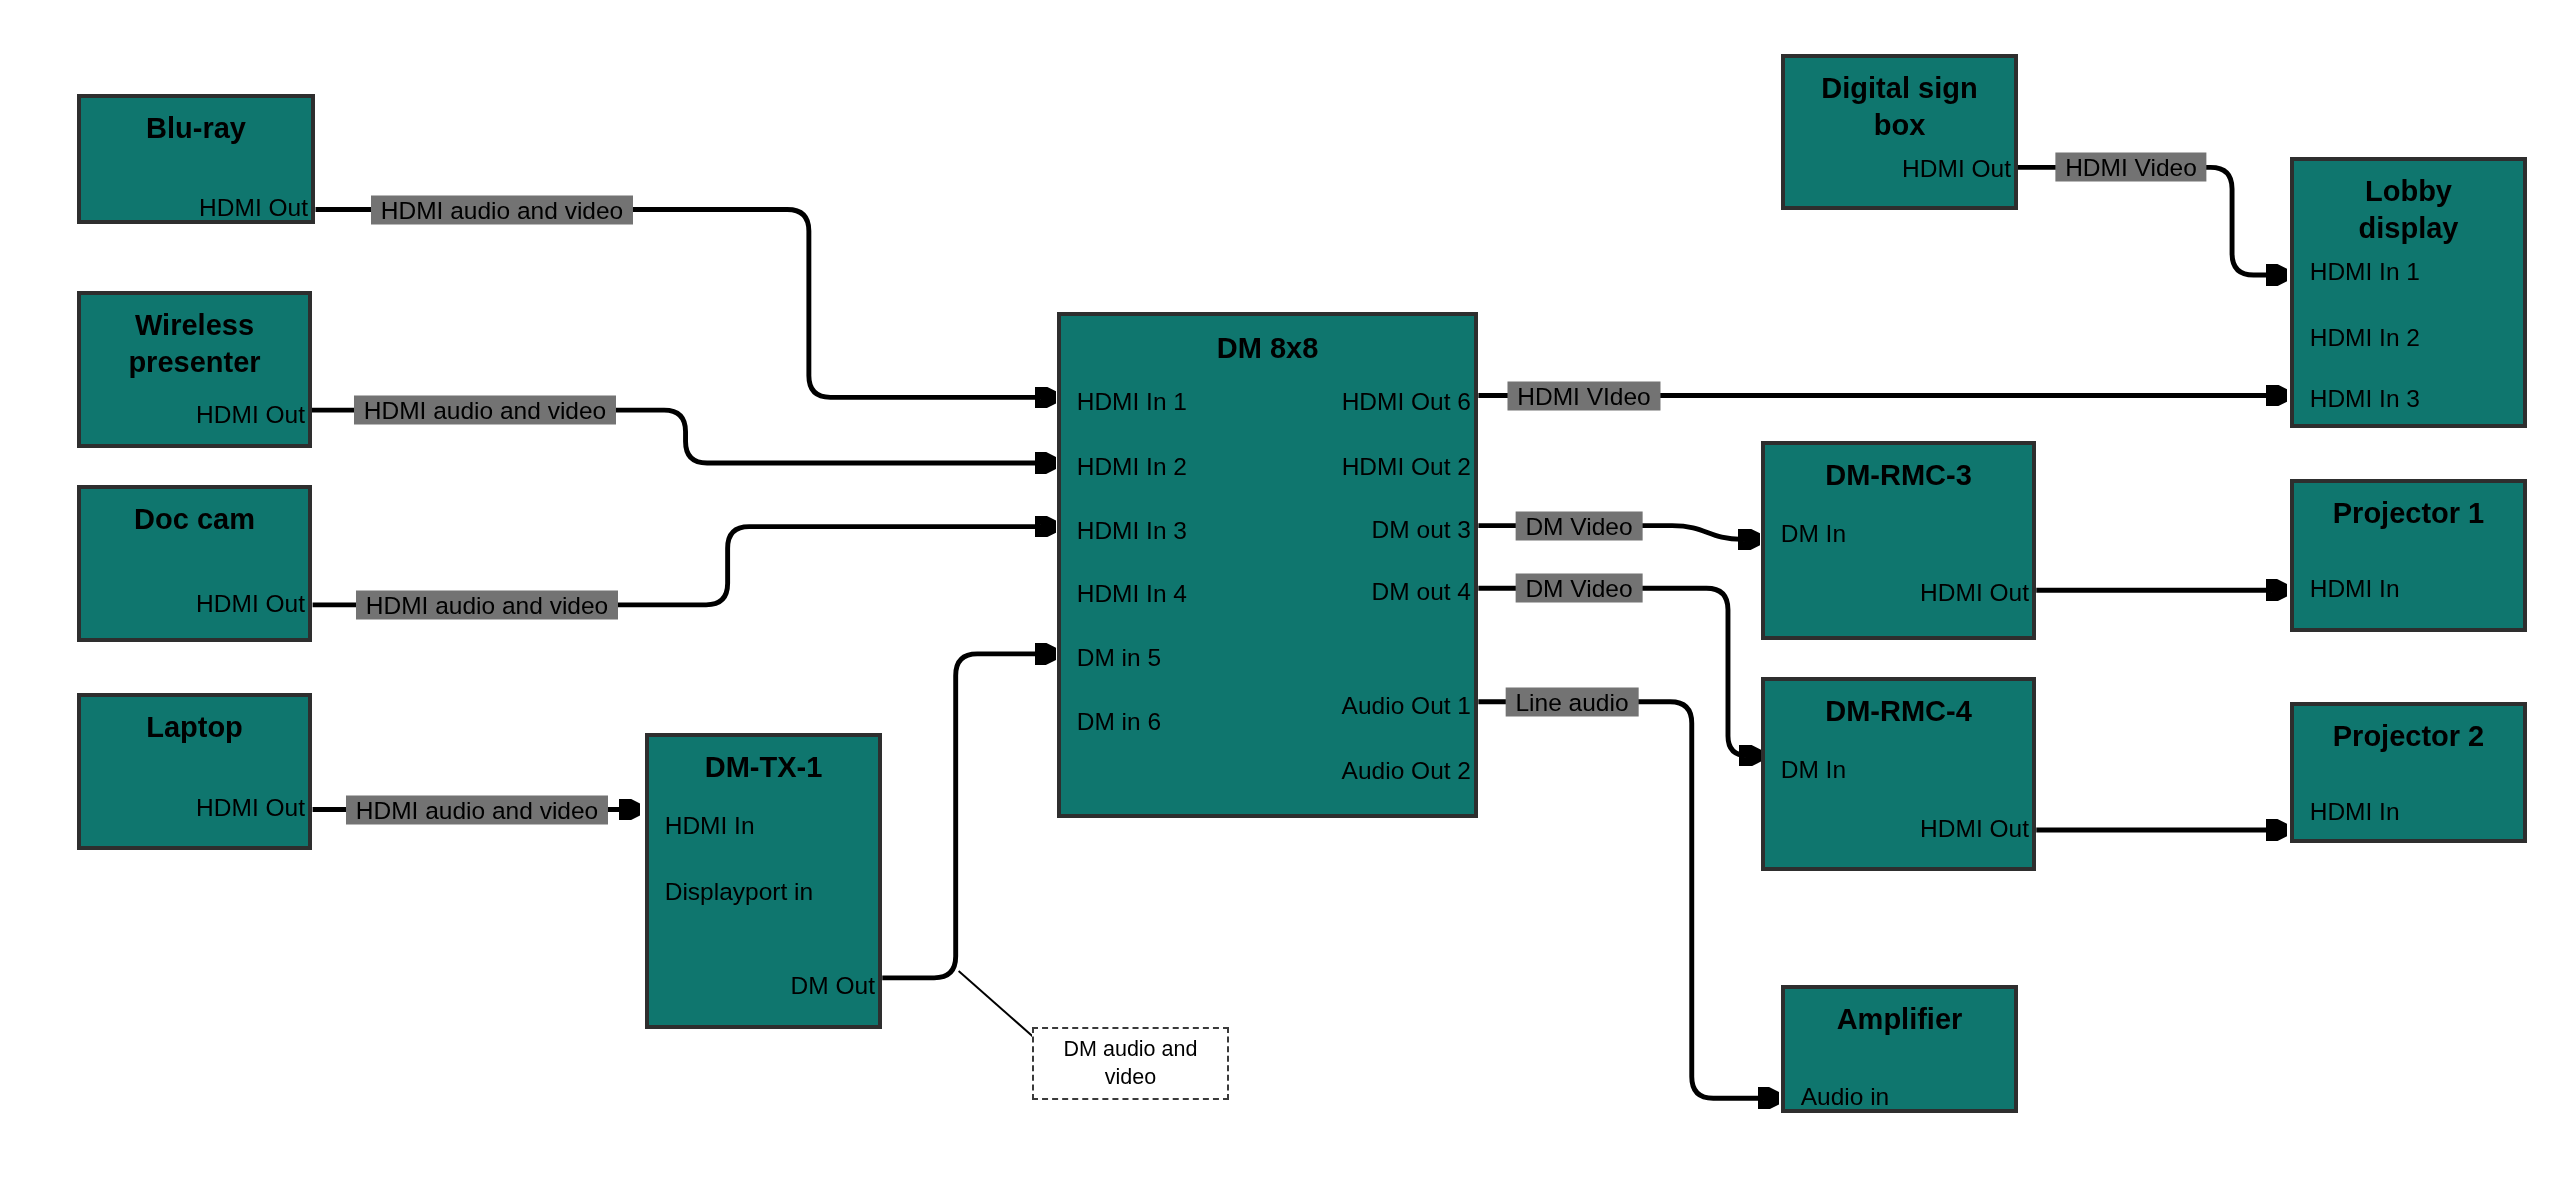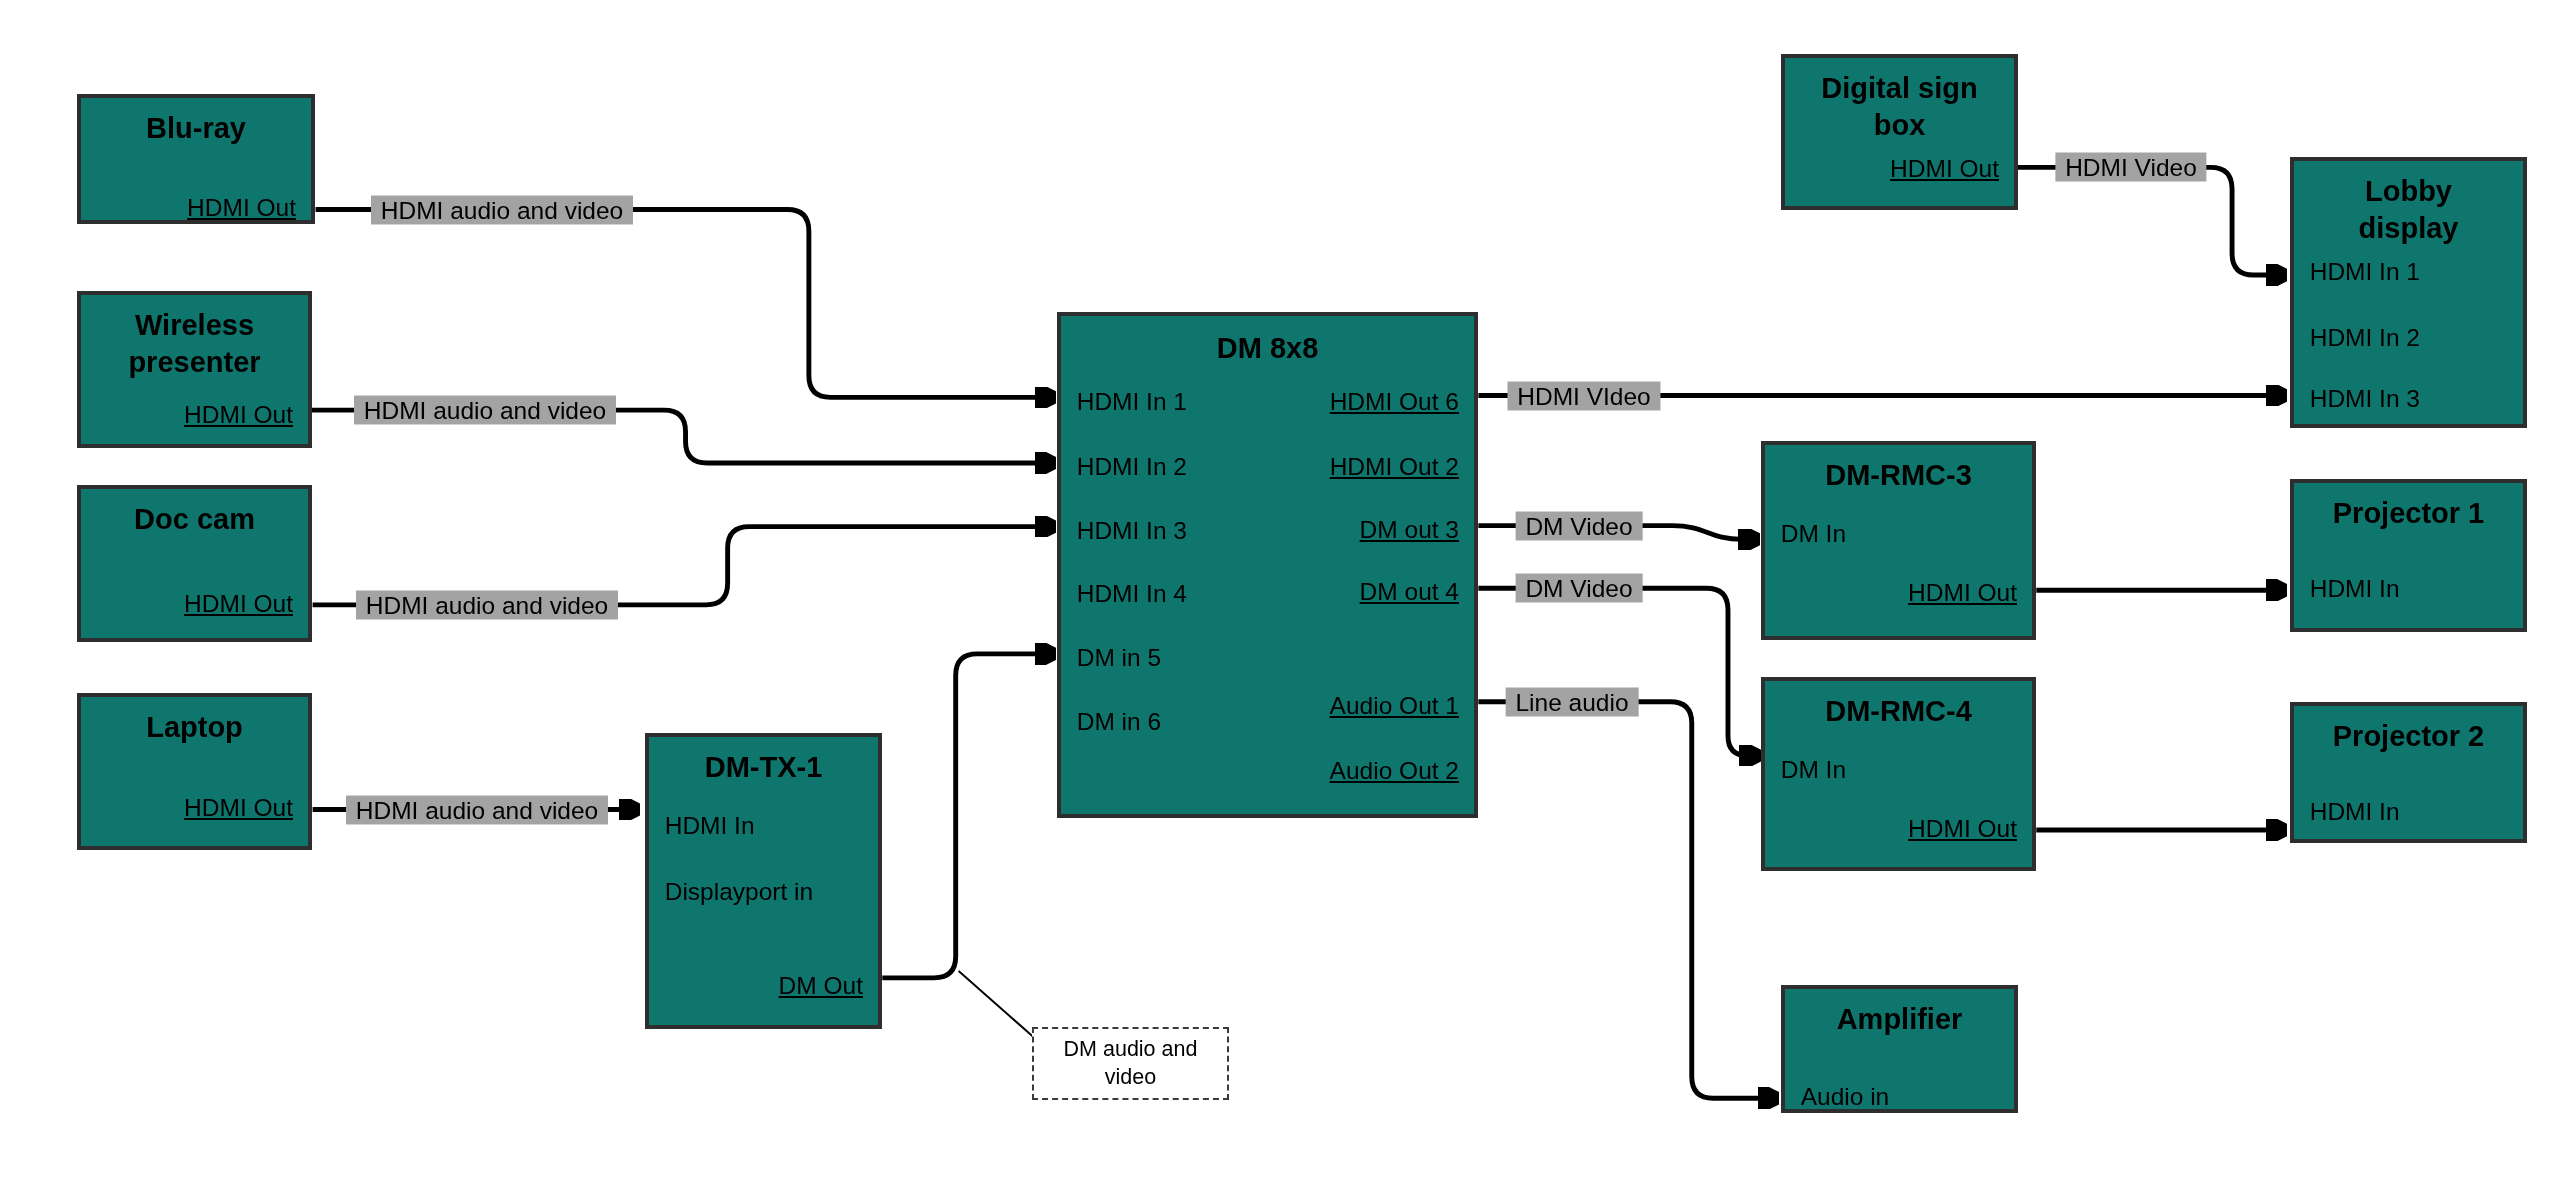--- a/index.html
+++ b/index.html
@@ -28,25 +28,25 @@
     line-height:37px;
     white-space:pre-line;
   }
   .port{
     position:absolute;
     font-size:24.5px;
     line-height:31px;
     white-space:nowrap;
   }
   .port-left{left:15.7px;}
-  .port-right{right:15px;text-align:right;text-decoration:underline;}
+  .port-right{right:3px;text-align:right;}
   .wire-label{
     position:absolute;
     transform:translate(-50%,-50%);
-    background:#a3a3a3;
+    background:#737373;
     padding:0 9.8px;
     font-size:24.5px;
     line-height:29px;
     white-space:nowrap;
   }
   .callout{
     position:absolute;
     border:2px dashed #3a3a3a;
     background:#ffffff;
     box-sizing:border-box;

